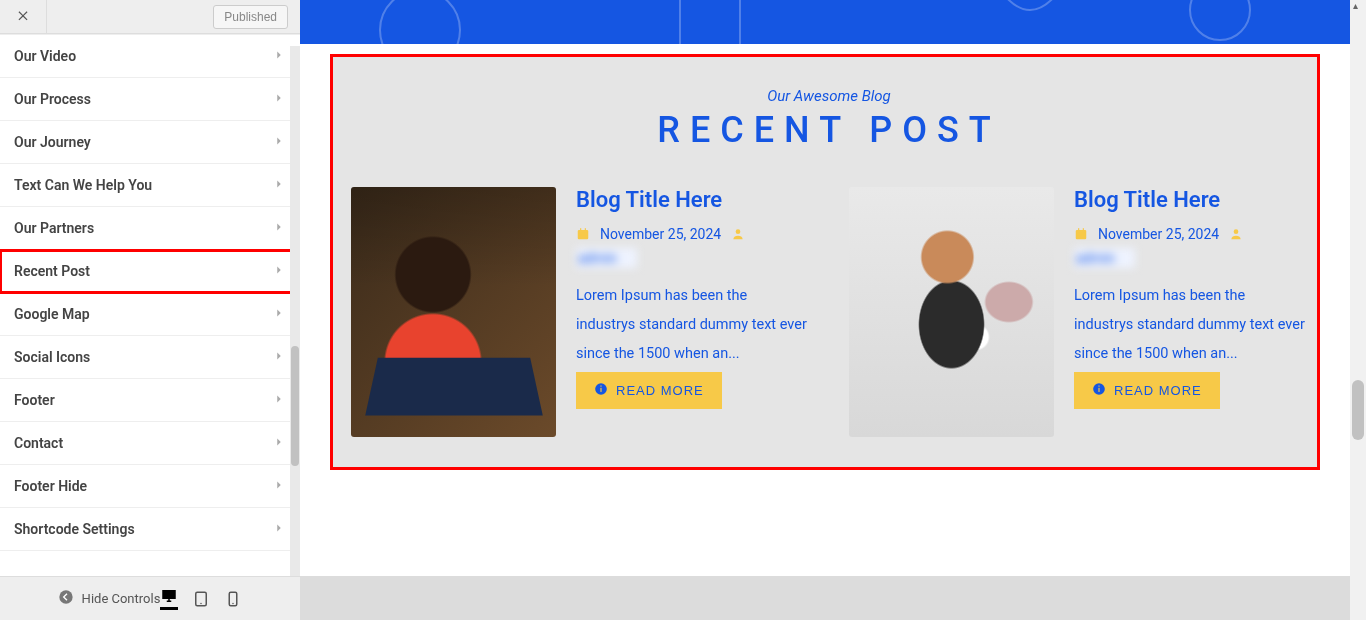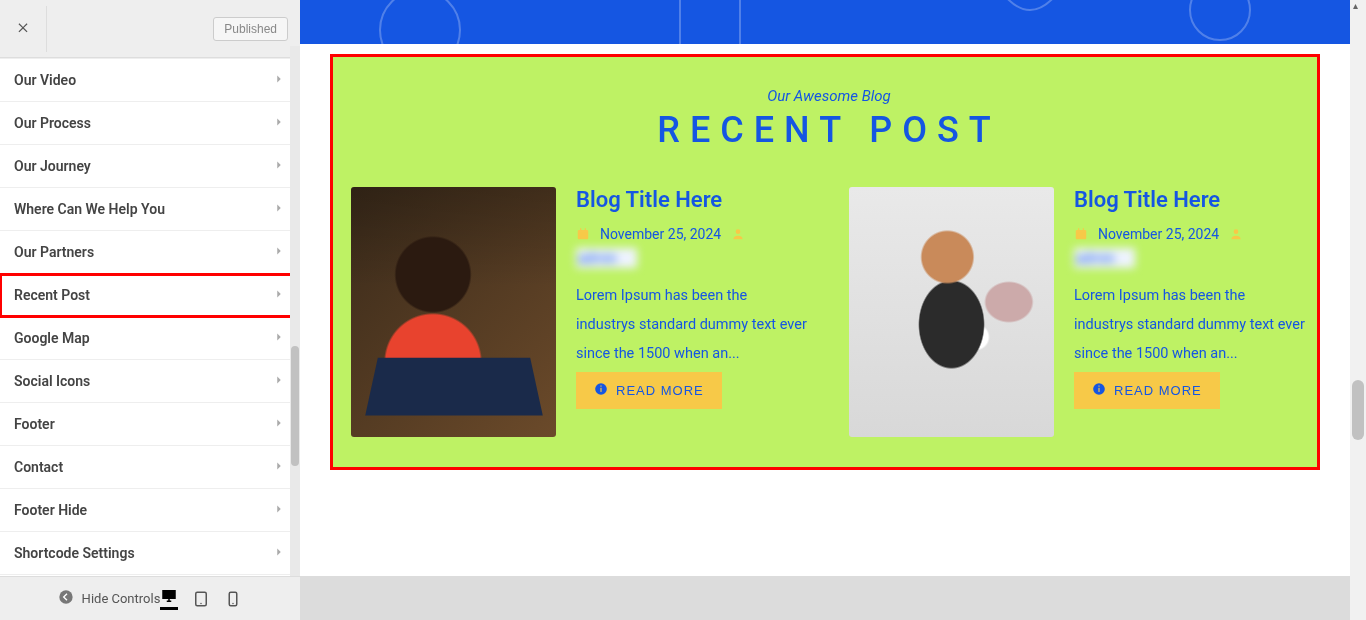--- a/index.html
+++ b/index.html
@@ -1,21 +1,21 @@
 <!DOCTYPE html>
 <html><head>
 <meta charset="utf-8">
 <style>
   * { box-sizing: border-box; margin: 0; padding: 0; }
   html, body { width: 1366px; height: 620px; overflow: hidden; font-family: -apple-system, BlinkMacSystemFont, "Segoe UI", Roboto, Arial, sans-serif; }
   body { display: flex; background: #f0f0f0; }
 
   
   .customizer { width: 300px; height: 620px; background: #fff; display: flex; flex-direction: column; position: relative; }
-  .cz-header { height: 58px; border-bottom: 1px solid #ddd; display: flex; align-items: center; justify-content: space-between; background:#eee; }
+  .cz-header { height: 34px; border-bottom: 1px solid #ddd; display: flex; align-items: center; justify-content: space-between; background:#eee; }
   .cz-close { width: 47px; height: 46px; display: flex; align-items: center; justify-content: center; border-right: 1px solid #ddd; cursor: pointer; }
   .cz-close svg { width: 14px; height: 14px; fill: #555; }
   .cz-publish { margin-right: 12px; font-size: 12px; color: #888; background: #f6f6f6; border: 1px solid #ccc; border-radius: 3px; padding: 4px 10px; cursor: default; }
 
   .cz-list { flex: 1; overflow-y: auto; border-top: 1px solid #eee; }
   .cz-item { display: flex; align-items: center; justify-content: space-between; padding: 0 14px; height: 43px; border-bottom: 1px solid #eee; cursor: pointer; font-size: 14px; font-weight: 600; color: #444; background:#fff; }
   .cz-item .chev { color: #aaa; }
   .cz-item .chev svg { width: 14px; height: 14px; fill: #aaa; }
   .cz-item.highlight { outline: 3px solid #ff0000; outline-offset: -2px; }
 
@@ -38,21 +38,21 @@
   .preview-thumb-top { position:absolute; left:2px; right:2px; top:2px; width:12px; height:12px; }
   .preview-thumb-top::before { content:"▴"; font-size:10px; color:#666; position:absolute; left:1px; top:-2px;}
   .preview-thumb { position:absolute; left:2px; right:2px; top:380px; height:60px; background:#c1c1c1; border-radius:6px;}
 
   .preview { position:absolute; left:0; top:0; right:16px; bottom:44px; background:#fff; overflow:hidden; }
   .bottom-gray { position:absolute; left:0; right:16px; bottom:0; height:44px; background:#dcdcdc;}
 
   .hero-strip { height: 44px; background: #1556e2; position:relative; overflow:hidden; }
   .hero-strip svg { position:absolute; inset:0; opacity:.25; }
 
-  .content-card { margin: 10px 30px 20px 30px; background: #bef264; border: 3px solid #ff0000; padding: 30px 10px 30px 18px; }
+  .content-card { margin: 10px 30px 20px 30px; background: #e5e5e5; border: 3px solid #ff0000; padding: 30px 10px 30px 18px; }
   .subtitle { text-align: center; color: #1556e2; font-style: italic; font-size: 15px; margin-bottom: 4px; }
   .title { text-align: center; color: #1556e2; font-size: 36px; font-weight: 500; letter-spacing: 10px; margin-bottom: 36px; }
 
   .posts { display: flex; gap: 40px; }
   .post { flex: 1; display: flex; gap: 20px; }
   .post-img { width: 205px; height: 250px; border-radius: 3px; flex-shrink: 0; }
   .post-body { flex: 1; display: flex; flex-direction: column; }
   .post-title { color: #1556e2; font-size: 22px; font-weight: 600; margin-bottom: 14px; }
   .post-meta { display: flex; align-items: center; gap: 10px; font-size: 14px; color: #1556e2; margin-bottom: 6px; }
   .post-meta .ic { color: #f7c948; display:inline-flex; }
@@ -107,21 +107,21 @@
             <path d="M9 6l6 6-6 6"></path>
           </svg></span>
       </div>
       <div class="cz-item">
         <span>Our Journey</span>
         <span class="chev"><svg viewBox="0 0 24 24">
             <path d="M9 6l6 6-6 6"></path>
           </svg></span>
       </div>
       <div class="cz-item">
-        <span>Where Can We Help You</span>
+        <span>Text Can We Help You</span>
         <span class="chev"><svg viewBox="0 0 24 24">
             <path d="M9 6l6 6-6 6"></path>
           </svg></span>
       </div>
       <div class="cz-item">
         <span>Our Partners</span>
         <span class="chev"><svg viewBox="0 0 24 24">
             <path d="M9 6l6 6-6 6"></path>
           </svg></span>
       </div>

